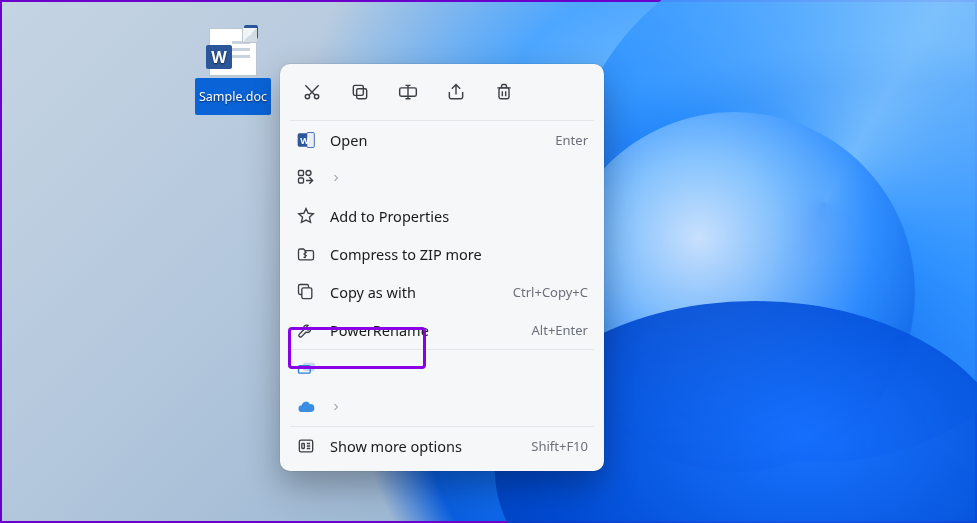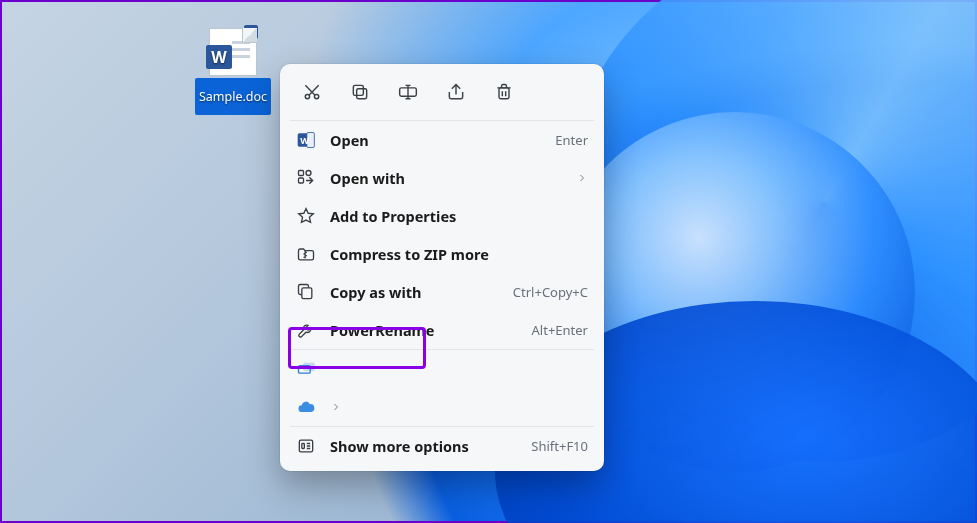--- a/index.html
+++ b/index.html
@@ -77,21 +77,21 @@
   }
   .sep { height:1px; background:#e2e5e9; margin:0 4px; }
   .row {
     display:flex; align-items:center; gap:14px;
     padding:9px 10px;
     border-radius:6px;
     cursor:pointer;
     position:relative;
   }
   .row .ic { width:20px; height:20px; display:flex; align-items:center; justify-content:center; flex-shrink:0; color:#3a3f44;}
-  .row .lbl { flex:1;font-weight:bold; }
+  .row .lbl { flex:1; }
   .row .acc { color:#6a707a; font-size:13px; }
   .row .chev { color:#7a808a; }
   .highlight {
     position:absolute; left:286px; top:325px; width:138px; height:42px;
     border:3px solid #8a00e6; border-radius:4px; pointer-events:none;
   }
   svg { display:block; }
 </style>
 </head>
 <body>
@@ -163,21 +163,20 @@
 
     <div class="row">
       <span class="ic">
         <svg width="20" height="20" viewBox="0 0 24 24" fill="none" stroke="currentColor" stroke-width="1.6">
             <rect x="3" y="3" width="6" height="6" rx="1.2"></rect>
             <rect x="3" y="12" width="6" height="6" rx="1.2"></rect>
             <circle cx="15" cy="6" r="3"></circle>
             <path d="M12 15h8M16 11l4 4-4 4"></path>
           </svg>
       </span>
-      <span class="lbl">Open with</span>
       <span class="chev">
         <svg width="12" height="12" viewBox="0 0 24 24" fill="none" stroke="currentColor" stroke-width="2">
             <path d="M9 6l6 6-6 6"></path>
           </svg>
       </span>
     </div>
 
     <div class="row">
       <span class="ic">
         <svg width="20" height="20" viewBox="0 0 24 24" fill="none" stroke="currentColor" stroke-width="1.6">

